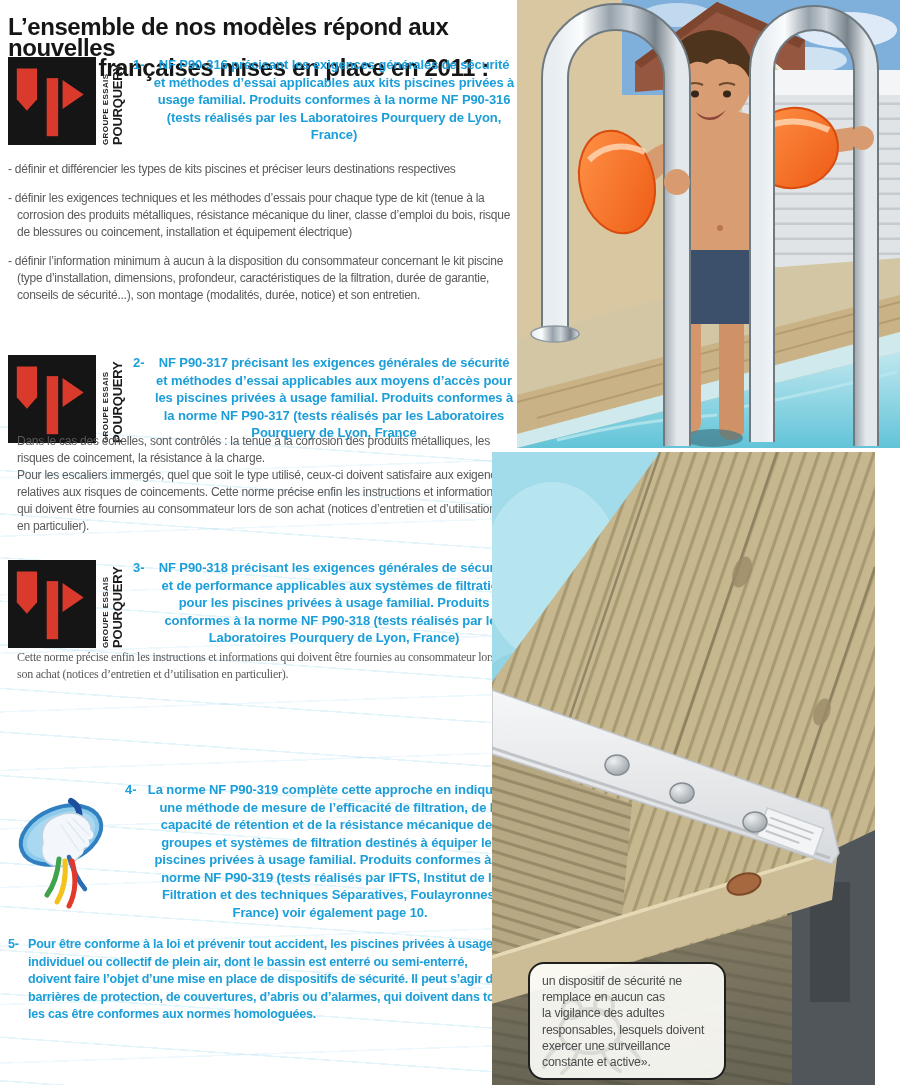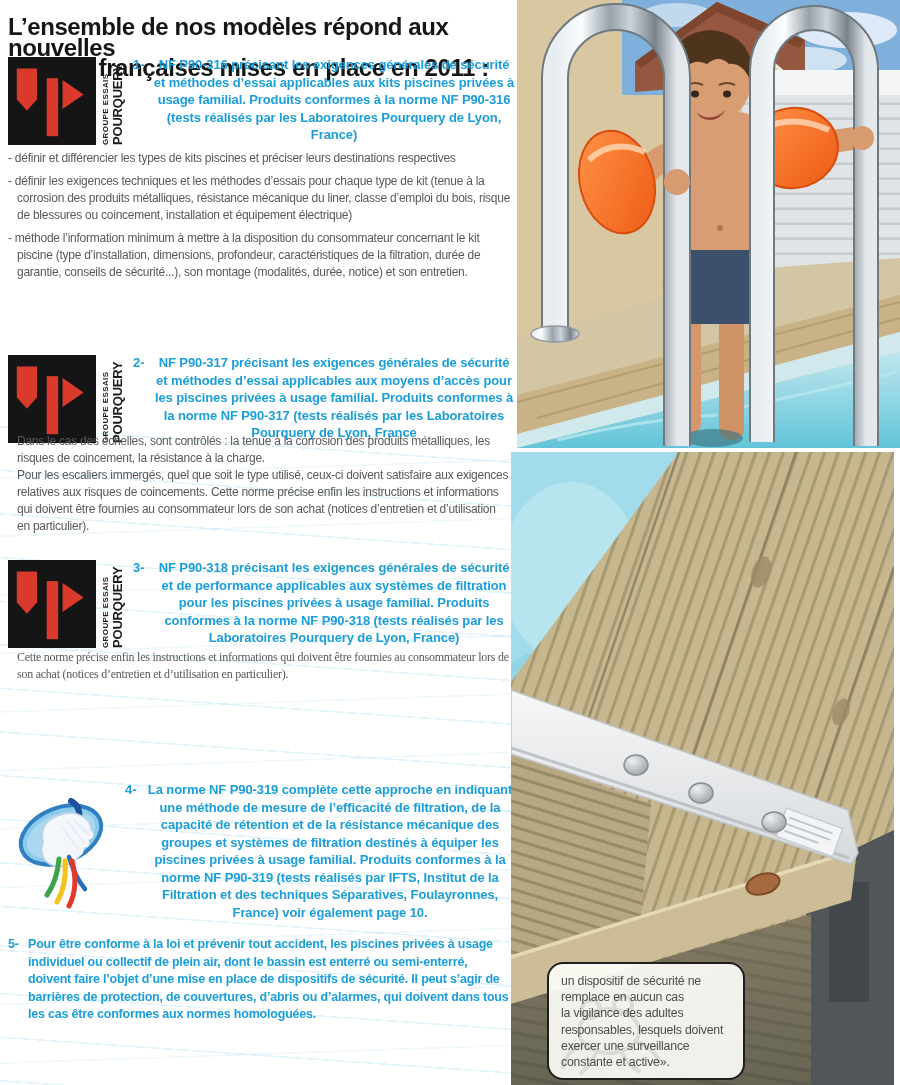--- a/index.html
+++ b/index.html
@@ -20,21 +20,21 @@
   }
   #page-title{
     position:absolute;left:8px;top:1px;width:505px;
     font-size:24px;font-weight:bold;line-height:20.5px;letter-spacing:-0.4px;
     color:#161616;white-space:pre-line;
   }
   .norm-head{display:flex;color:#1b9ed9;font-weight:bold;font-size:13px;line-height:17.5px;letter-spacing:-0.1px;}
   .norm-head .num{flex:0 0 20px;}
   .norm-head .htext{flex:1;text-align:center;}
   .body-text{color:#58595b;font-size:12px;line-height:17px;letter-spacing:-0.25px;}
-  .bullet{margin:1px 0 6px 0;padding-left:9px;text-indent:-9px;}
+  .bullet{margin:12px 0 6px 0;padding-left:9px;text-indent:-9px;}
   .bodyp{margin:0;}
   
   .pq-logo{position:absolute;width:122px;height:88px;}
   .pq-mark{position:absolute;left:0;top:0;width:88px;height:88px;}
   .pq-rot{position:absolute;left:88px;top:0;width:34px;height:88px;}
   .pq-rot-in{
     position:absolute;width:88px;height:34px;left:-27px;top:27px;
     transform:rotate(-90deg);
     display:flex;flex-direction:column;justify-content:center;align-items:flex-start;
     line-height:1;color:#1c1c1c;
@@ -48,21 +48,21 @@
   #s2-body{position:absolute;left:17px;top:433px;width:494px;}
   #s3-logo{left:8px;top:560px;}  #s3-head{position:absolute;left:133px;top:559px;width:382px;}
   #s3-body{position:absolute;left:17px;top:649px;width:494px;font-family:Liberation Serif, serif;}
   #s4-logo{position:absolute;left:10px;top:783px;width:102px;height:128px;}
   #s4-head{position:absolute;left:125px;top:781px;width:390px;}
   #s5-block{position:absolute;left:8px;top:936px;width:505px;
     color:#1b9ed9;font-weight:bold;font-size:12.5px;line-height:17.5px;letter-spacing:-0.2px;display:flex;}
   #s5-block .num{flex:0 0 20px;}
   
   #photo1{position:absolute;left:517px;top:0;width:383px;height:448px;overflow:hidden;}
-  #photo2{position:absolute;left:511px;top:452px;width:383px;height:633px;overflow:hidden;}
+  #photo2{position:absolute;left:492px;top:452px;width:383px;height:633px;overflow:hidden;}
   #photo1 svg,#photo2 svg{display:block;}
   
   #safety-bubble{
     position:absolute;left:36px;top:510px;width:198px;min-height:96px;
     background:rgba(253,253,249,.92);
     border:2.5px solid #1f1f1f;border-radius:16px;
     box-sizing:border-box;padding:9px 10px 8px 12px;
   }
   #safety-bubble .txt{
     position:relative;z-index:2;
@@ -93,21 +93,21 @@
       </div>
     </div>
   </div>
   <div class="norm-head" id="s1-head">
     <span class="num">1-</span>
     <span class="htext">NF P90-316 précisant les exigences générales de sécurité et méthodes d’essai applicables aux kits piscines privées à usage familial. Produits conformes à la norme NF P90-316 (tests réalisés par les Laboratoires Pourquery de Lyon, France)</span>
   </div>
   <div class="body-text" id="s1-bullets">
     <p class="bullet">- définir et différencier les types de kits piscines et préciser leurs destinations respectives</p>
     <p class="bullet">- définir les exigences techniques et les méthodes d’essais pour chaque type de kit (tenue à la corrosion des produits métalliques, résistance mécanique du liner, classe d’emploi du bois, risque de blessures ou coincement, installation et équipement électrique)</p>
-    <p class="bullet">- méthode l’information minimum à mettre à la disposition du consommateur concernant le kit piscine (type d’installation, dimensions, profondeur, caractéristiques de la filtration, durée de garantie, conseils de sécurité...), son montage (modalités, durée, notice) et son entretien.</p>
+    <p class="bullet">- définir l’information minimum à aucun à la disposition du consommateur concernant le kit piscine (type d’installation, dimensions, profondeur, caractéristiques de la filtration, durée de garantie, conseils de sécurité...), son montage (modalités, durée, notice) et son entretien.</p>
   </div>
 
   <div class="pq-logo abs" id="s2-logo">
     <svg class="pq-mark" viewBox="0 0 100 100">
       <rect width="100" height="100" fill="#151515"></rect>
       <polygon points="10,13 33,13 33,48 21.5,61 10,48" fill="#d93a2b"></polygon>
       <rect x="44" y="24" width="13" height="66" fill="#d93a2b"></rect>
       <polygon points="62,26 86,42.5 62,59" fill="#d93a2b"></polygon>
     </svg>
     <div class="pq-rot">

